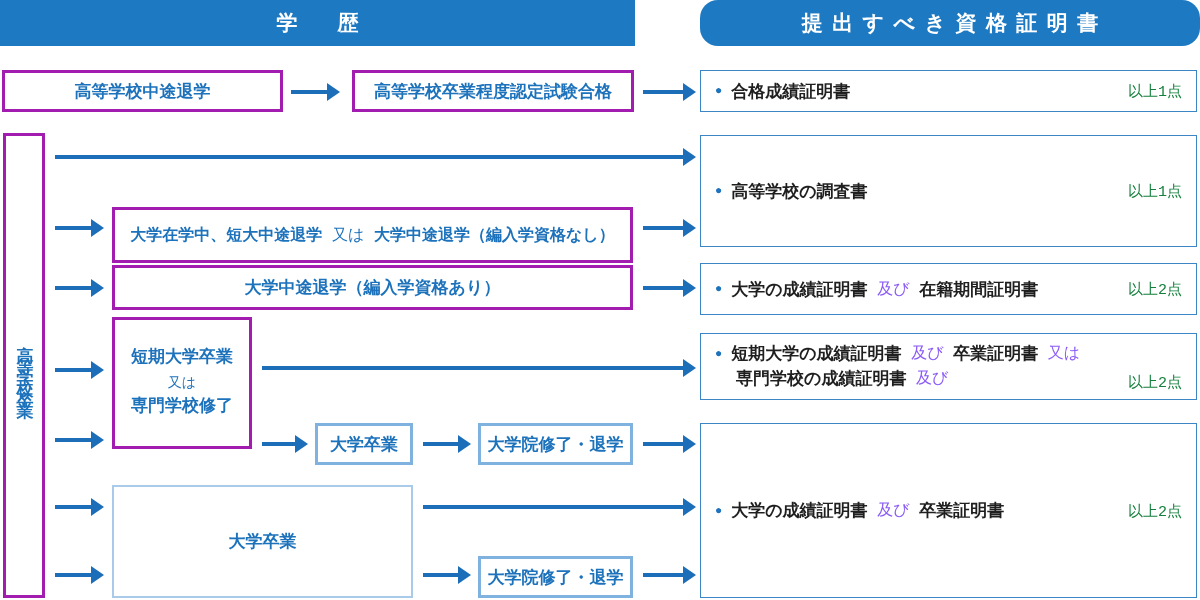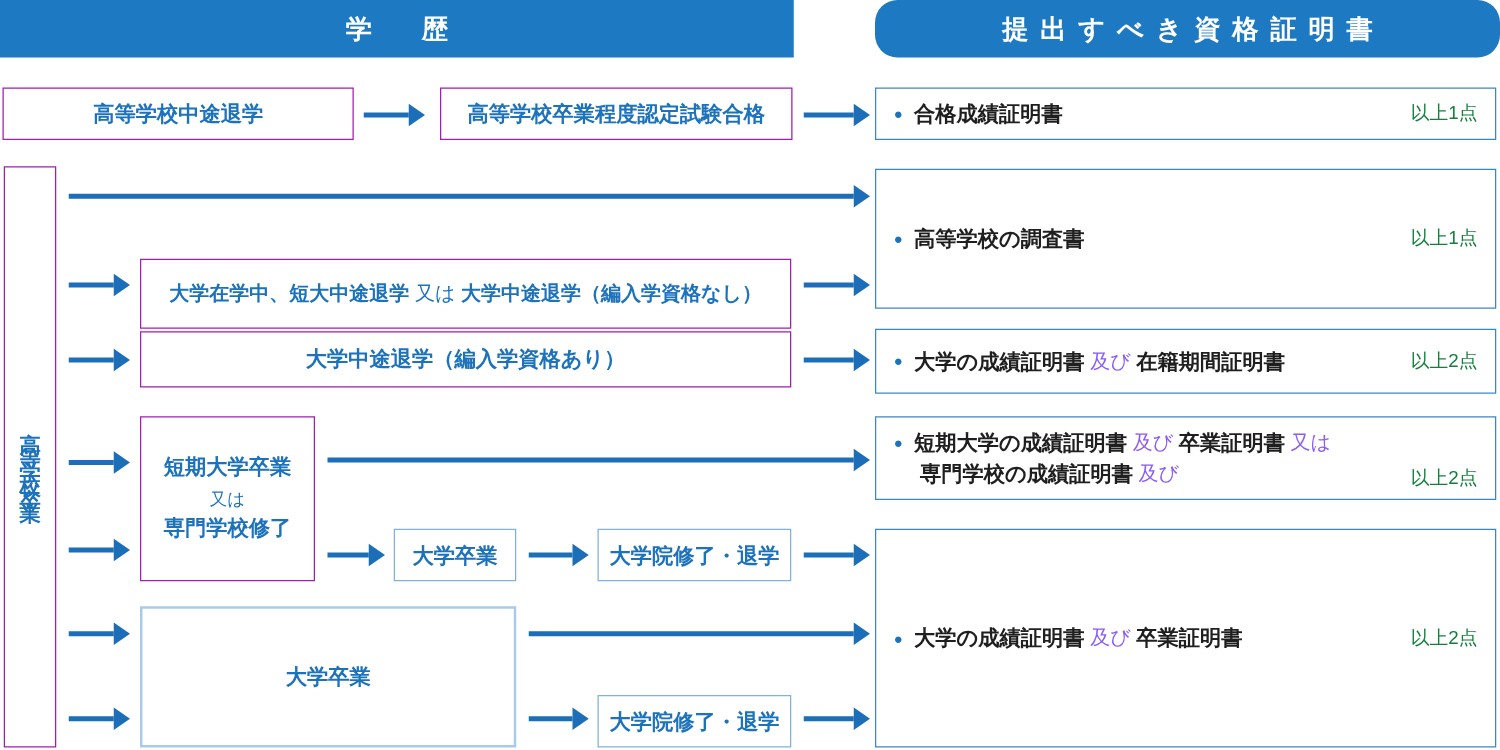--- a/index.html
+++ b/index.html
@@ -1,26 +1,26 @@
 <!DOCTYPE html>
 <html><head>
 <meta charset="utf-8">
 <style>
   html,body { margin:0; padding:0; background:#ffffff; }
   .canvas {
     position:relative; width:1200px; height:600px; background:#ffffff;
-    font-family:Liberation Sans, sans-serif; overflow:hidden;
+    font-family:Liberation Mono, monospace; overflow:hidden;
   }
   .hdr {
     position:absolute; top:0; height:46px; background:#1d79c2; color:#ffffff;
     display:flex; align-items:center; justify-content:center;
     font-size:21px; font-weight:bold; letter-spacing:0.45em; text-indent:0.45em;
   }
   .bx {
-    position:absolute; border:1px solid #a21caf; background:#ffffff;
+    position:absolute; border:3px solid #a21caf; background:#ffffff;
     display:flex; align-items:center; justify-content:center; text-align:center;
     color:#1d72bc; font-weight:bold; font-size:17px; box-sizing:border-box;
   }
   .bx.small { font-size:16px; }
   .bx.light { border-color:#7fb2de; }
   .bx.lighter { border:2px solid #a9cbe9; }
   .vtext { writing-mode:vertical-rl; letter-spacing:11px; font-size:17px; }
   .stack { line-height:1.45; }
   .stack .mid { font-size:14px; font-weight:normal; }
   .reg { font-weight:normal; }
@@ -69,21 +69,21 @@
   </div>
 
   <div class="bx small" style="left:112px; top:207px; width:521px; height:56px;">
     <span><span>大学在学中、短大中途退学</span><span class="reg"> 又は </span><span>大学中途退学（編入学資格なし）</span></span>
   </div>
 
   <div class="bx" style="left:112px; top:265px; width:521px; height:45px;justify-content:center;">
     <span>大学中途退学（編入学資格あり）</span>
   </div>
 
-  <div class="bx" style="left:112px; top:333px; width:140px; height:132px;justify-content:center;">
+  <div class="bx" style="left:112px; top:317px; width:140px; height:132px;justify-content:center;">
     <span class="stack">
       <span>短期大学卒業</span><br>
       <span class="mid">又は</span><br>
       <span>専門学校修了</span>
     </span>
   </div>
 
   <div class="bx light" style="left:315px; top:423px; width:98px; height:42px;">
     <span>大学卒業</span>
   </div>

